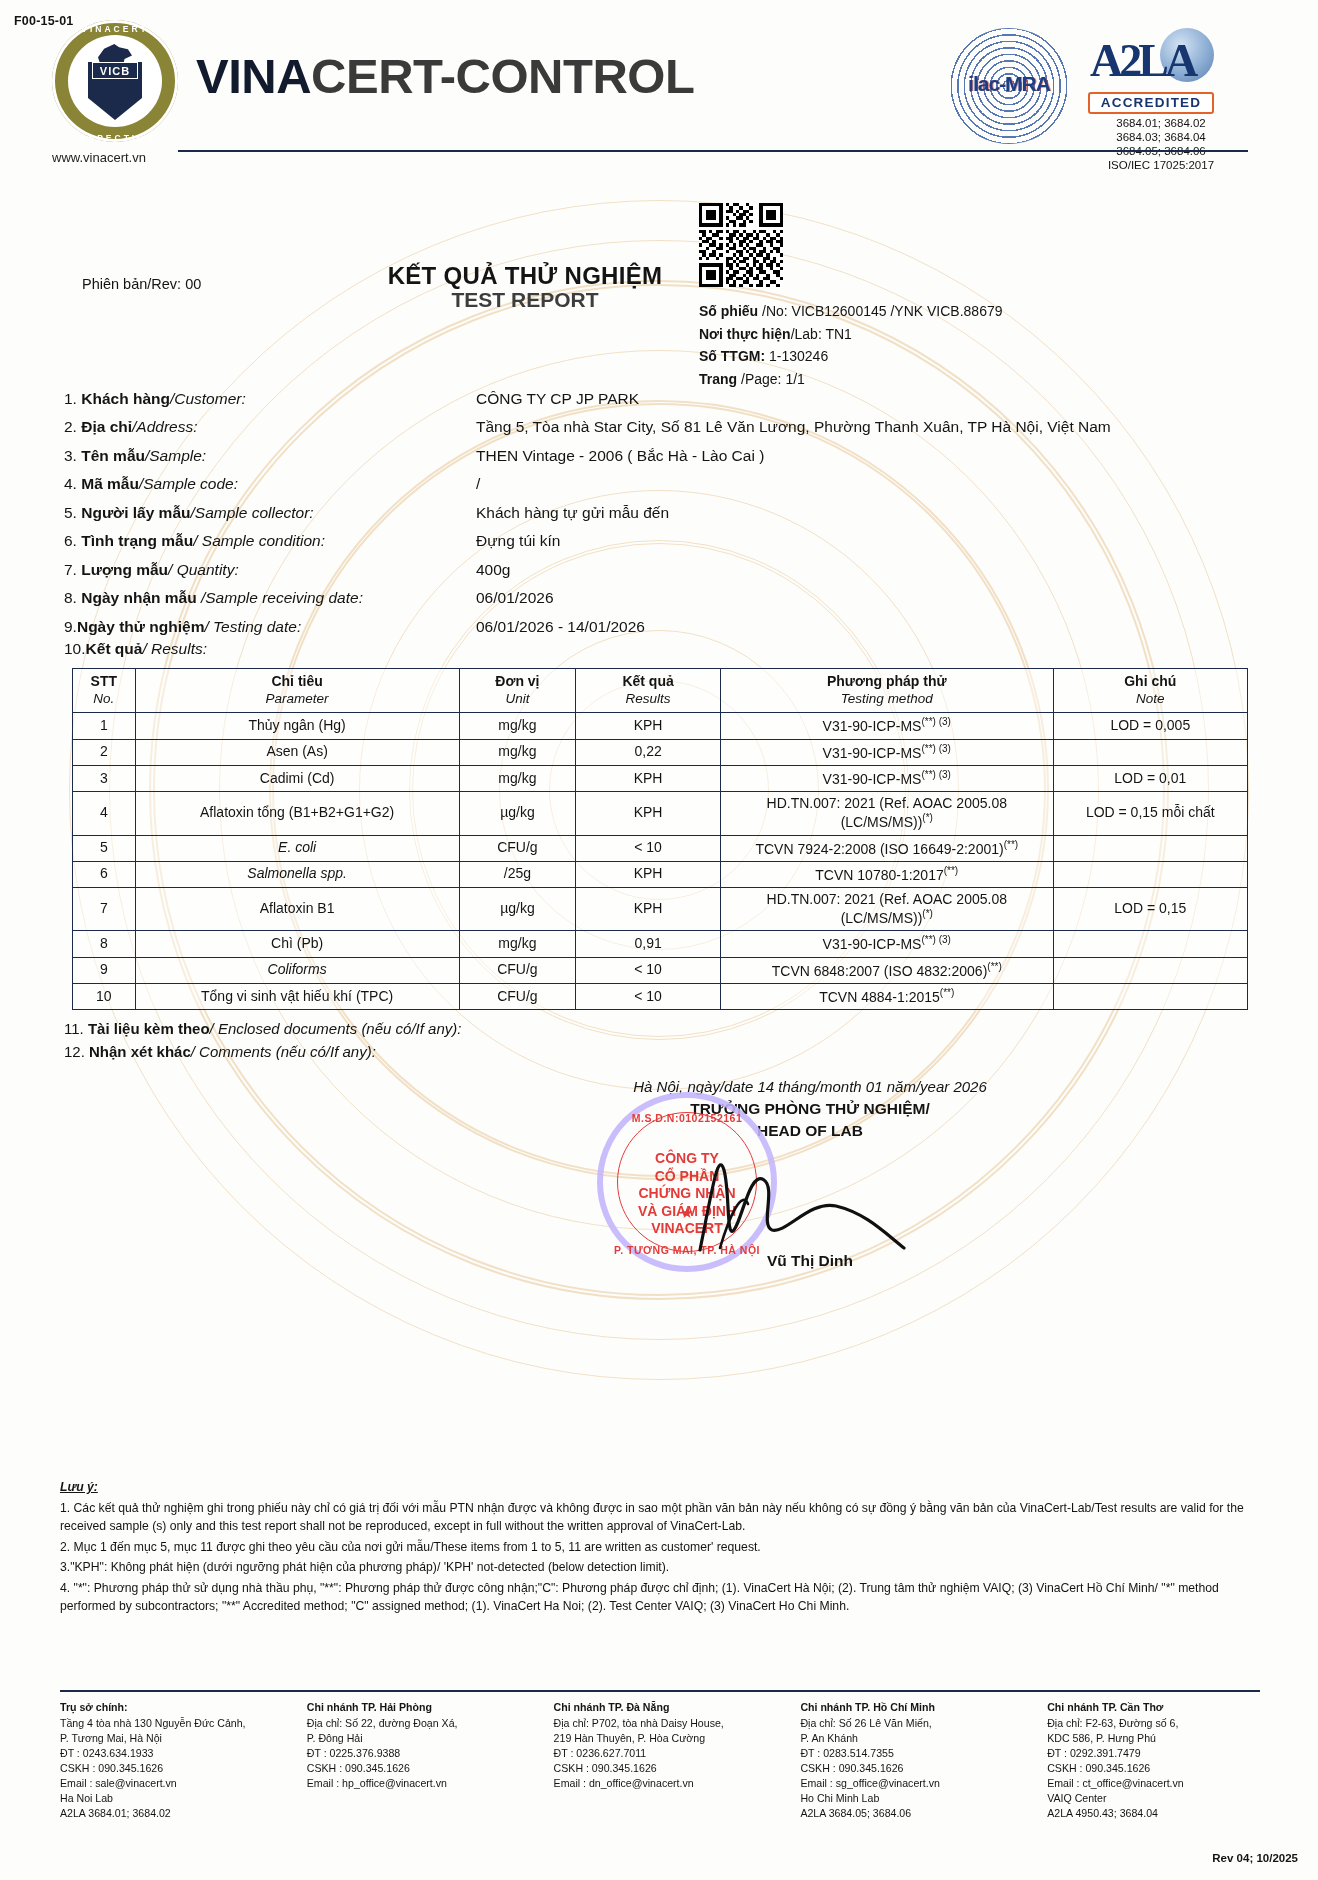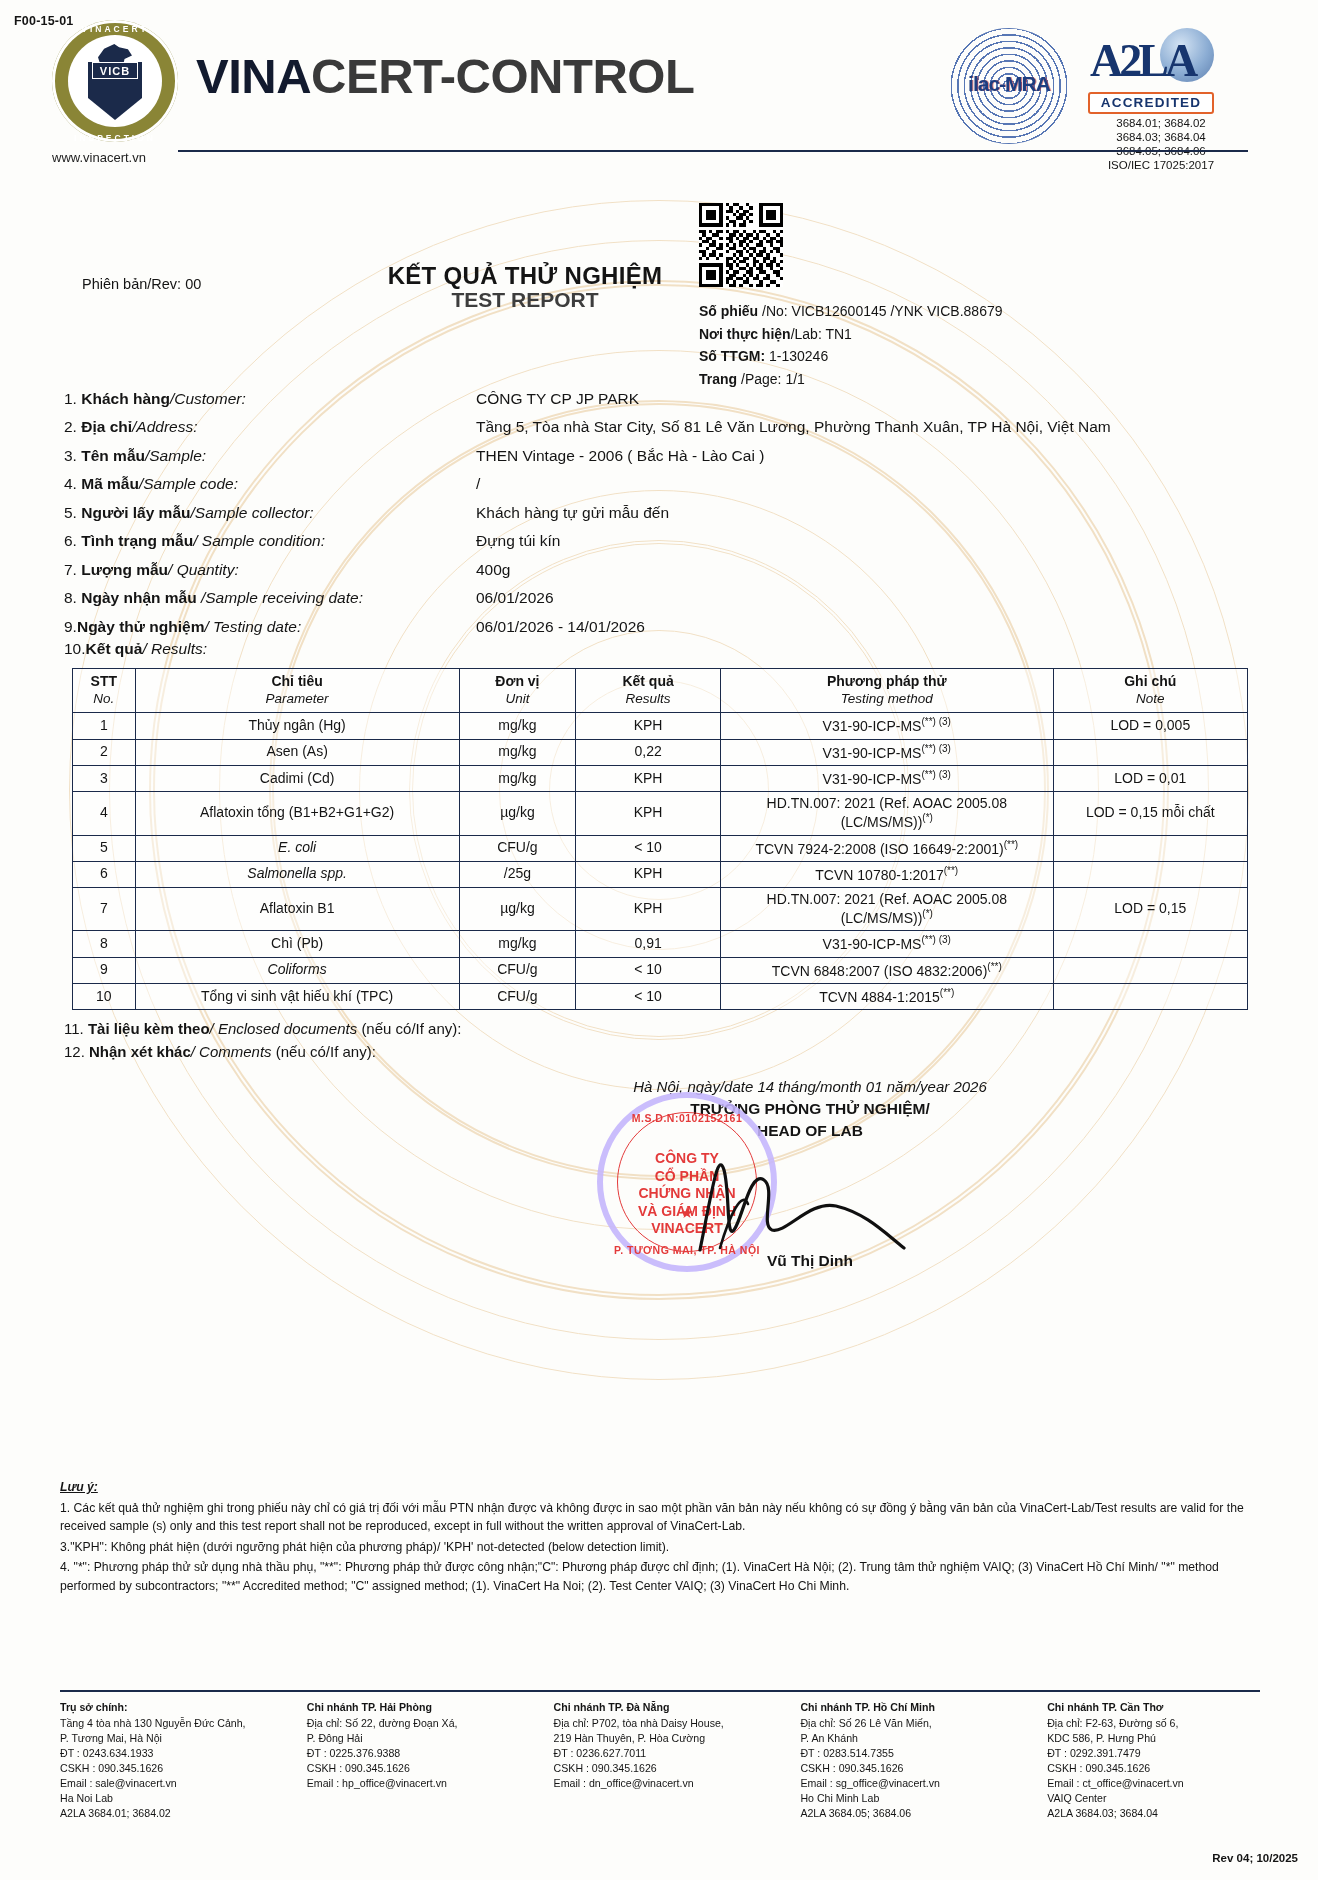--- a/index.html
+++ b/index.html
@@ -195,21 +195,21 @@
   .c-unit { width:108px; }
   .c-res { width:134px; }
   .c-meth { width:308px; }
   .c-note { width:180px; }
   sup { font-size:10px; }
 
   
   .post { position:absolute; left:64px; top:1018px; font-size:15px; line-height:1.5; }
   .post .vn { font-weight:bold; }
   .post .en { font-style:italic; }
-  .post .paren { }
+  .post .paren { font-style:italic; }
 
   
   .sign-date {
     position:absolute; left:600px; top:1078px; width:420px;
     text-align:center; font-size:15px; font-style:italic;
   }
   .sign-role {
     position:absolute; left:600px; top:1098px; width:420px;
     text-align:center; font-size:15.5px; font-weight:bold; line-height:1.45;
   }
@@ -679,20 +679,21 @@
     <path d="M10 120 C 22 60, 28 20, 34 40 C 40 62, 36 110, 44 100 C 52 90, 60 40, 74 50 C 86 58, 70 96, 82 100 C 96 104, 120 70, 146 76 C 176 83, 196 104, 214 118" fill="none" stroke="#101010" stroke-width="3.2" stroke-linecap="round"></path>
     <path d="M30 118 C 40 84, 52 60, 58 74" fill="none" stroke="#101010" stroke-width="2.6" stroke-linecap="round"></path>
   </svg>
 
   <div class="sign-name">Vũ Thị Dinh</div>
 
   <div class="notes">
     <p class="hdr">Lưu ý:</p>
     <div id="notes-list">
         <p>1. Các kết quả thử nghiệm ghi trong phiếu này chỉ có giá trị đối với mẫu PTN nhận được và không được in sao một phần văn bản này nếu không có sự đồng ý bằng văn bản của VinaCert-Lab/Test results are valid for the received sample (s) only and this test report shall not be reproduced, except in full without the written approval of VinaCert-Lab.</p>
+        <p>2. Mục 1 đến mục 5, mục 11 được ghi theo yêu cầu của nơi gửi mẫu/These items from 1 to 5, 11  are written as customer' request.</p>
         <p>3."KPH": Không phát hiện (dưới ngưỡng phát hiện của phương pháp)/ 'KPH' not-detected (below detection limit).</p>
         <p>4. "*": Phương pháp thử sử dụng nhà thầu phụ, "**": Phương pháp thử được công nhận;"C": Phương pháp được chỉ định; (1). VinaCert Hà Nội; (2). Trung tâm thử nghiệm VAIQ; (3) VinaCert Hồ Chí Minh/ "*" method performed by subcontractors; "**" Accredited method; "C" assigned method; (1). VinaCert Ha Noi; (2). Test Center VAIQ; (3) VinaCert Ho Chi Minh.</p>
       </div>
   </div>
 
   <div class="foot-rule"></div>
   <div class="footer" id="footer-cols">
       <div class="fcol">
         <div class="ftitle">Trụ sở chính:</div>
         <div>Tầng 4 tòa nhà 130 Nguyễn Đức Cảnh,</div>
@@ -734,18 +735,18 @@
         <div>A2LA 3684.05; 3684.06</div>
       </div>
       <div class="fcol">
         <div class="ftitle">Chi nhánh TP. Cần Thơ</div>
         <div>Địa chỉ: F2-63, Đường số 6,</div>
         <div>KDC 586, P. Hưng Phú</div>
         <div>ĐT    : 0292.391.7479</div>
         <div>CSKH : 090.345.1626</div>
         <div>Email : ct_office@vinacert.vn</div>
         <div>VAIQ Center</div>
-        <div>A2LA 3684.03; 3684.04</div>
+        <div>A2LA 4950.43; 3684.04</div>
       </div>
     </div>
   <div class="rev-right">Rev 04; 10/2025</div>
 
 </div>
 
 </body></html>

